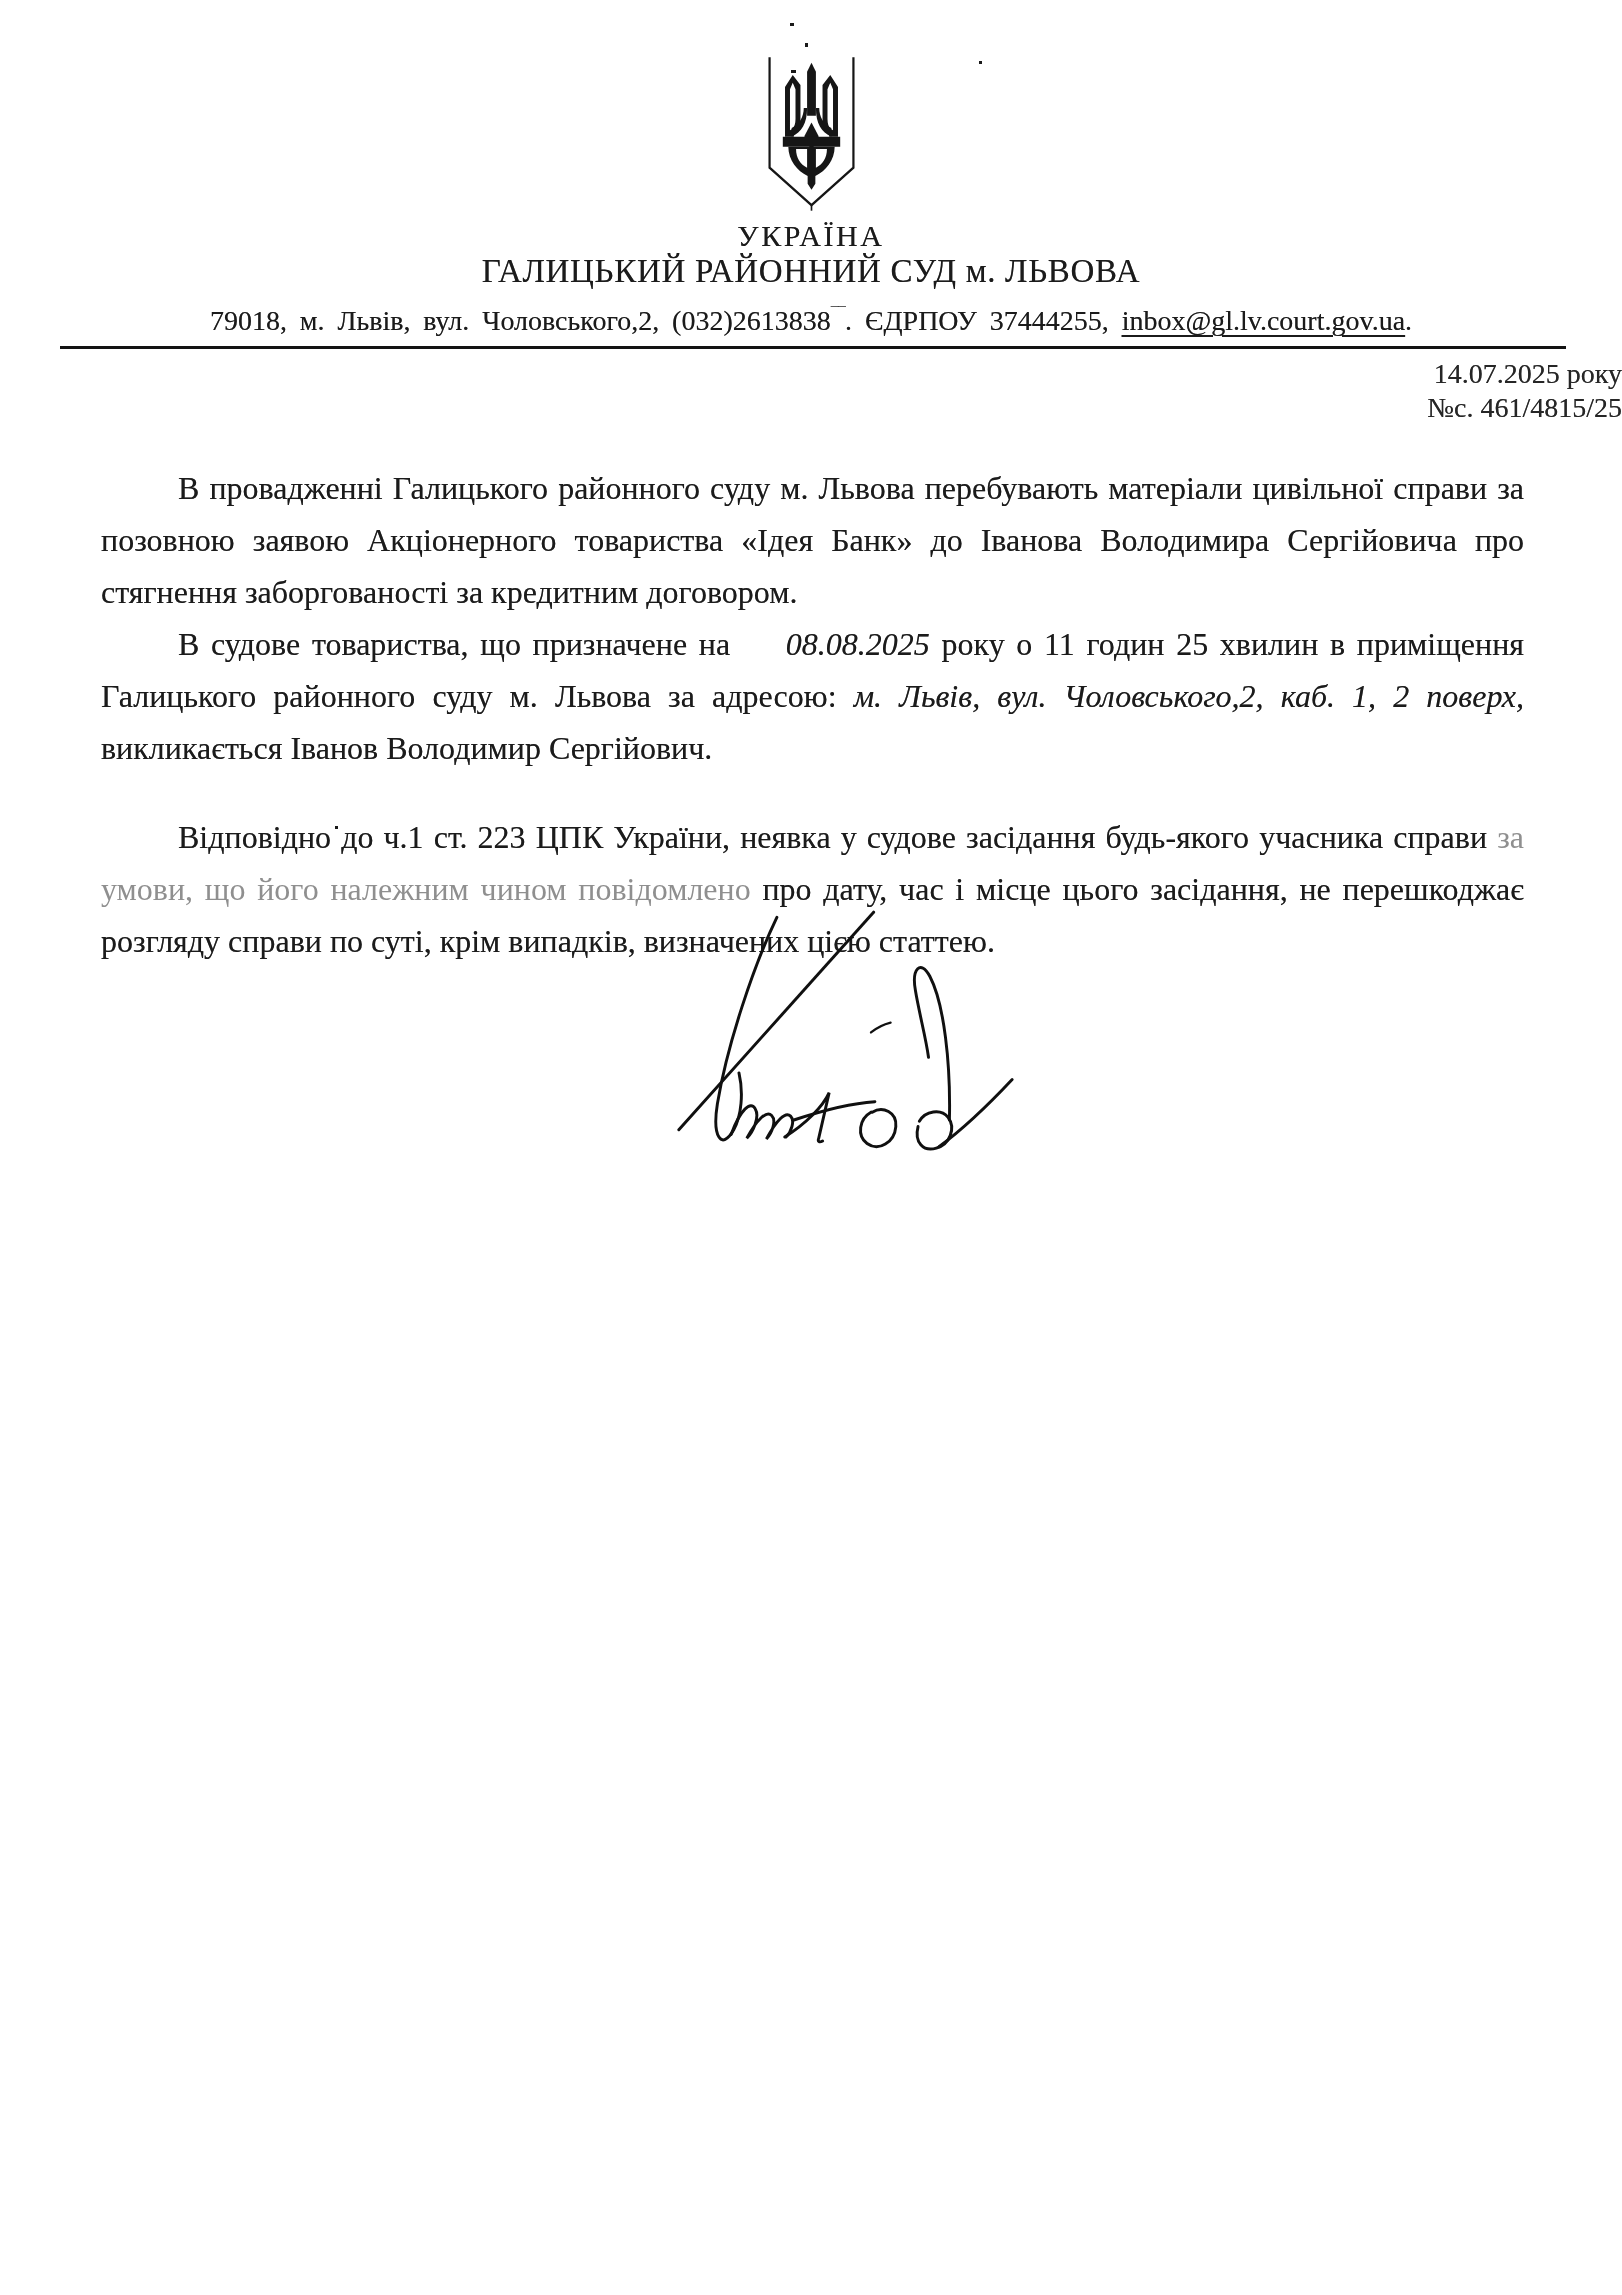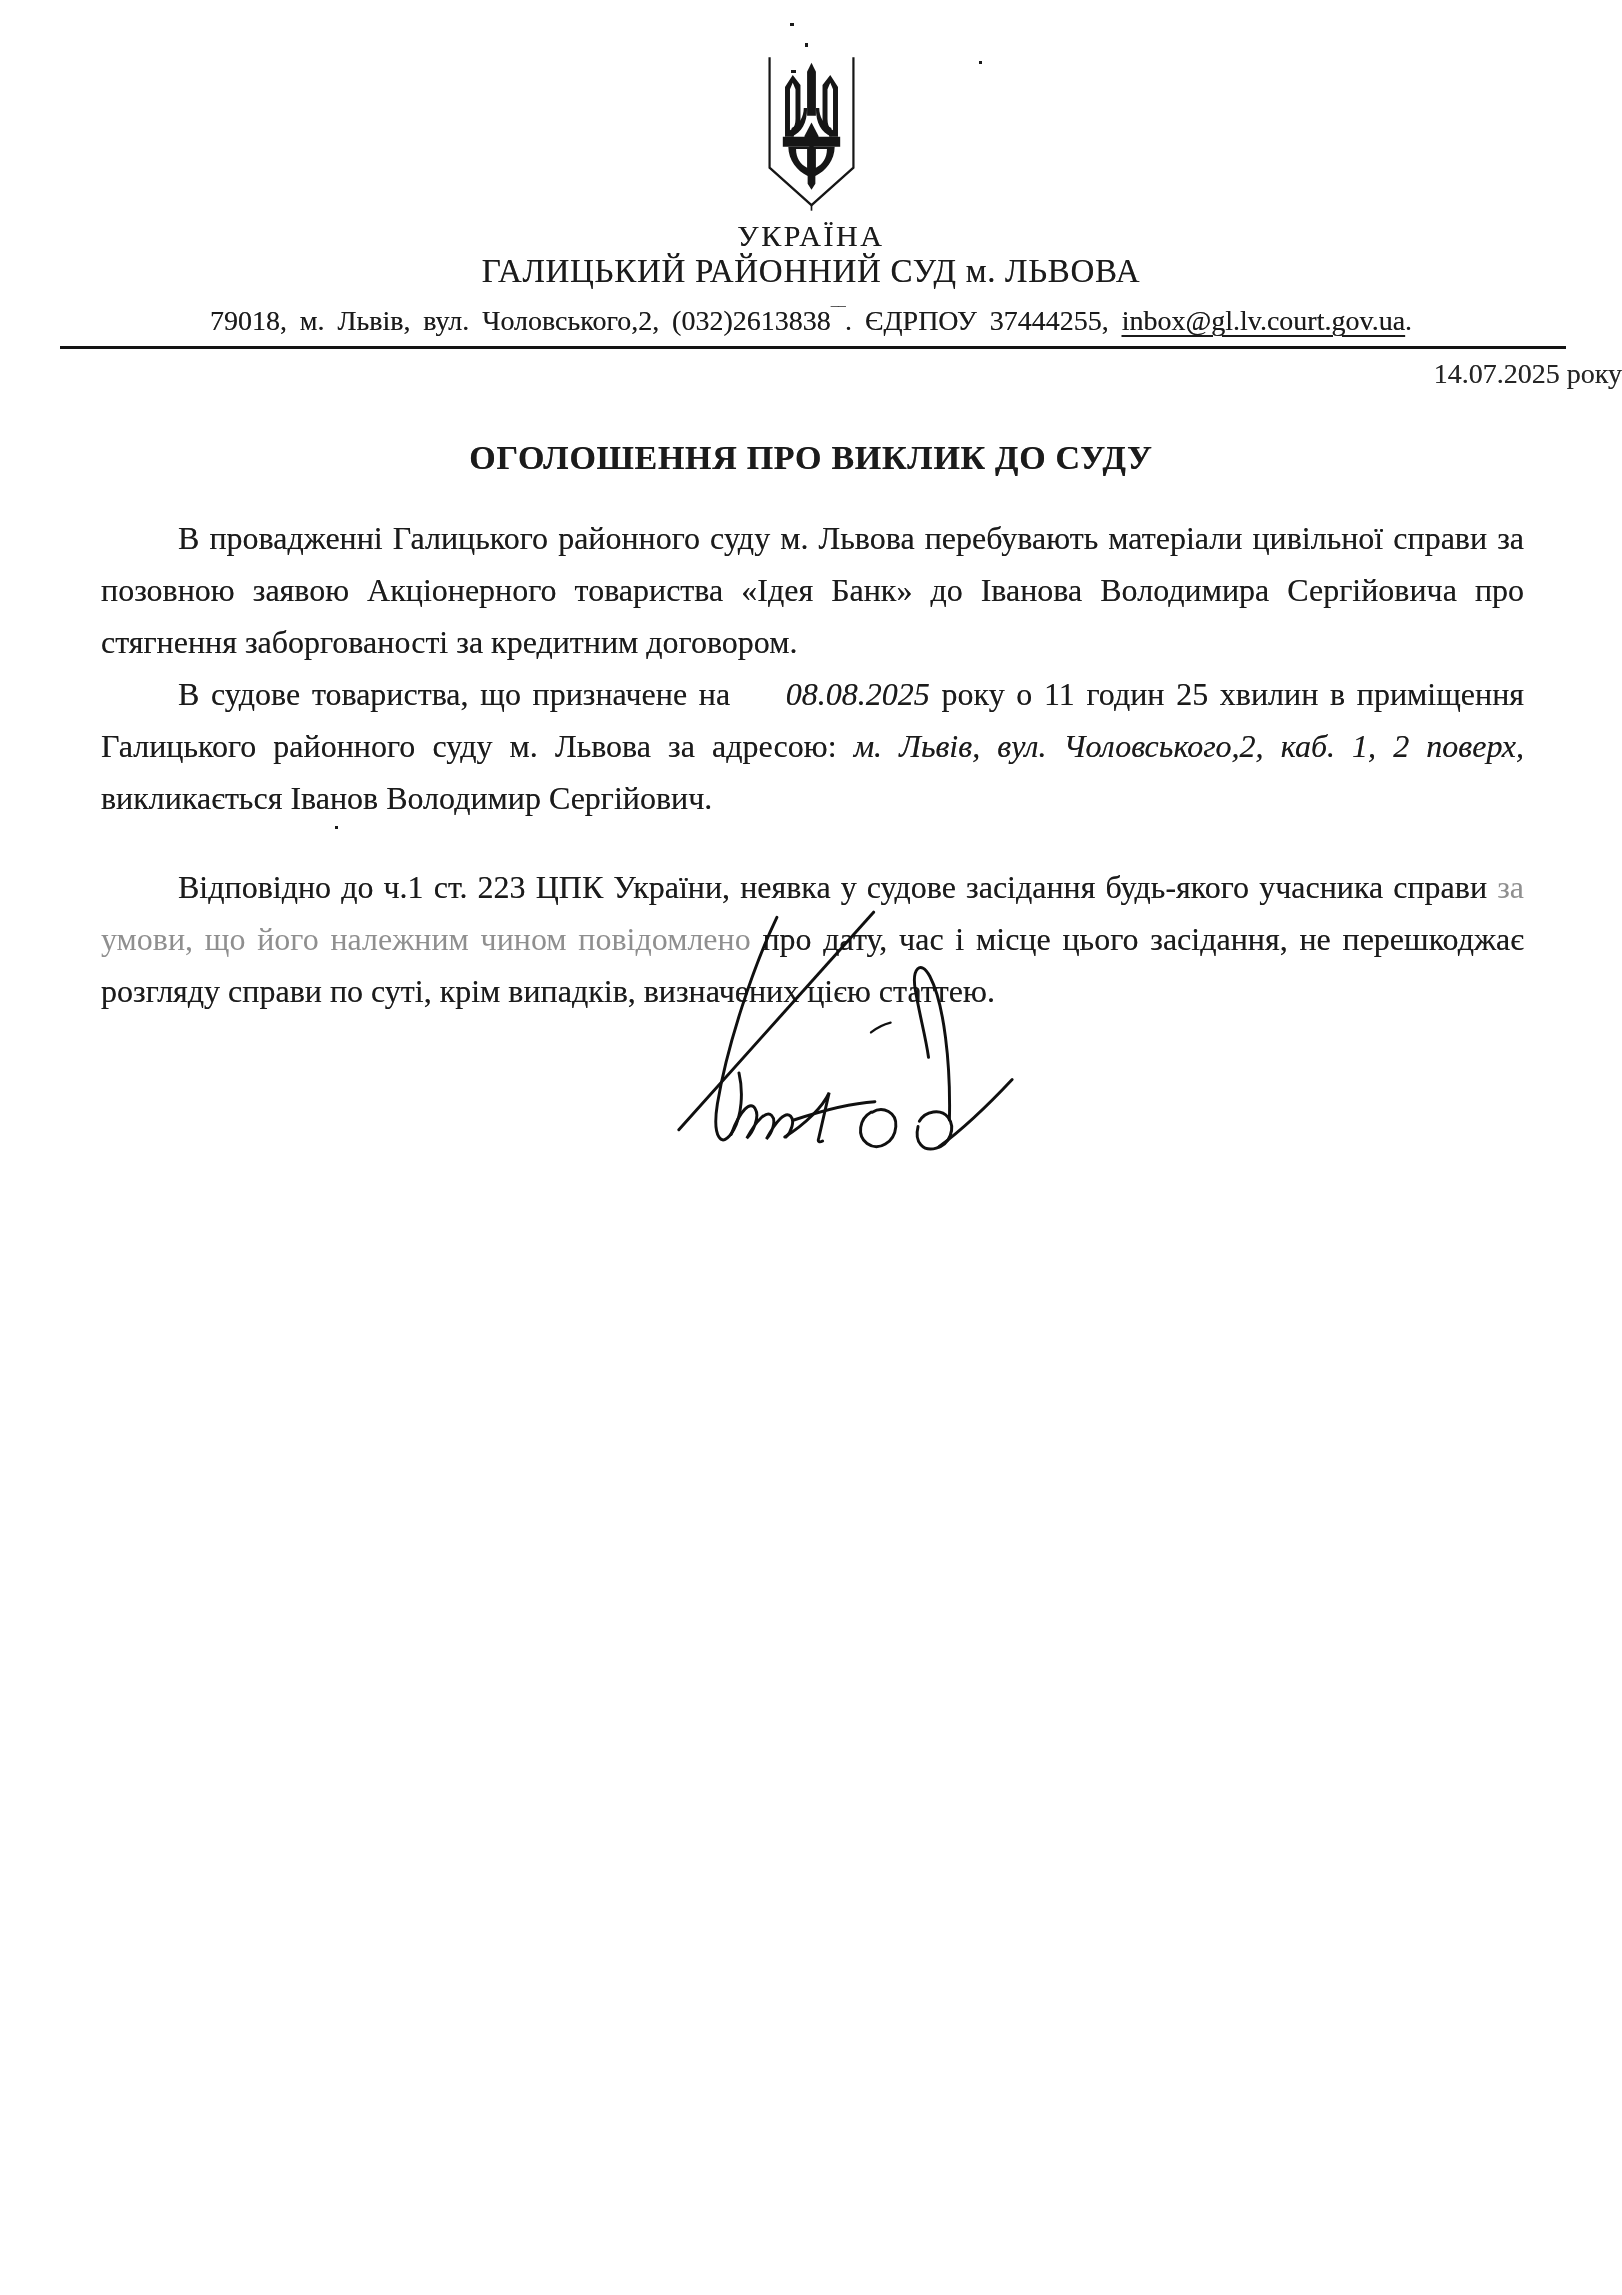--- a/index.html
+++ b/index.html
@@ -81,23 +81,23 @@
     <div class="country">УКРАЇНА</div>
     <div class="court-name">ГАЛИЦЬКИЙ РАЙОННИЙ СУД м. ЛЬВОВА</div>
 
     <div class="addr-line"><span>79018, м. Львів, вул. Чоловського,2, (032)2613838</span><span class="addr-artifact">¯¯</span><span>. ЄДРПОУ 37444255, </span><span class="addr-email">inbox@gl.lv.court.gov.ua</span><span>.</span></div>
 
     <hr class="head-rule">
   </div>
 
   <div class="ref-block">
     <div>14.07.2025 року</div>
+    <div>№с. 461/4815/25</div>
   </div>
 
-  <div class="doc-title">ОГОЛОШЕННЯ ПРО ВИКЛИК ДО СУДУ</div>
 
   <div class="body-text">
 
     <p>В провадженні Галицького районного суду м. Львова перебувають матеріали цивільної справи за позовною заявою Акціонерного товариства «Ідея Банк» до Іванова Володимира Сергійовича про стягнення заборгованості за кредитним договором.</p>
 
     <p><span>В судове товариства, що призначене на </span><span class="bi">08.08.2025</span><span class="b"> року о 11 годин 25 хвилин</span><span> в приміщення Галицького районного суду м. Львова за адресою: </span><span class="i">м. Львів, вул. Чоловського,2, каб. 1, 2 поверх,</span><span> викликається </span><span class="b">Іванов Володимир Сергійович.</span></p>
 
     <p class="p-gap"><span>Відповідно до ч.1 ст. 223 ЦПК України, неявка у судове засідання будь-якого учасника справи </span><span class="faded">за умови, що його належним чином повідомлено</span><span> про дату, час і місце цього засідання, не перешкоджає розгляду справи по суті, крім випадків, визначених цією статтею.</span></p>
   </div>
 

